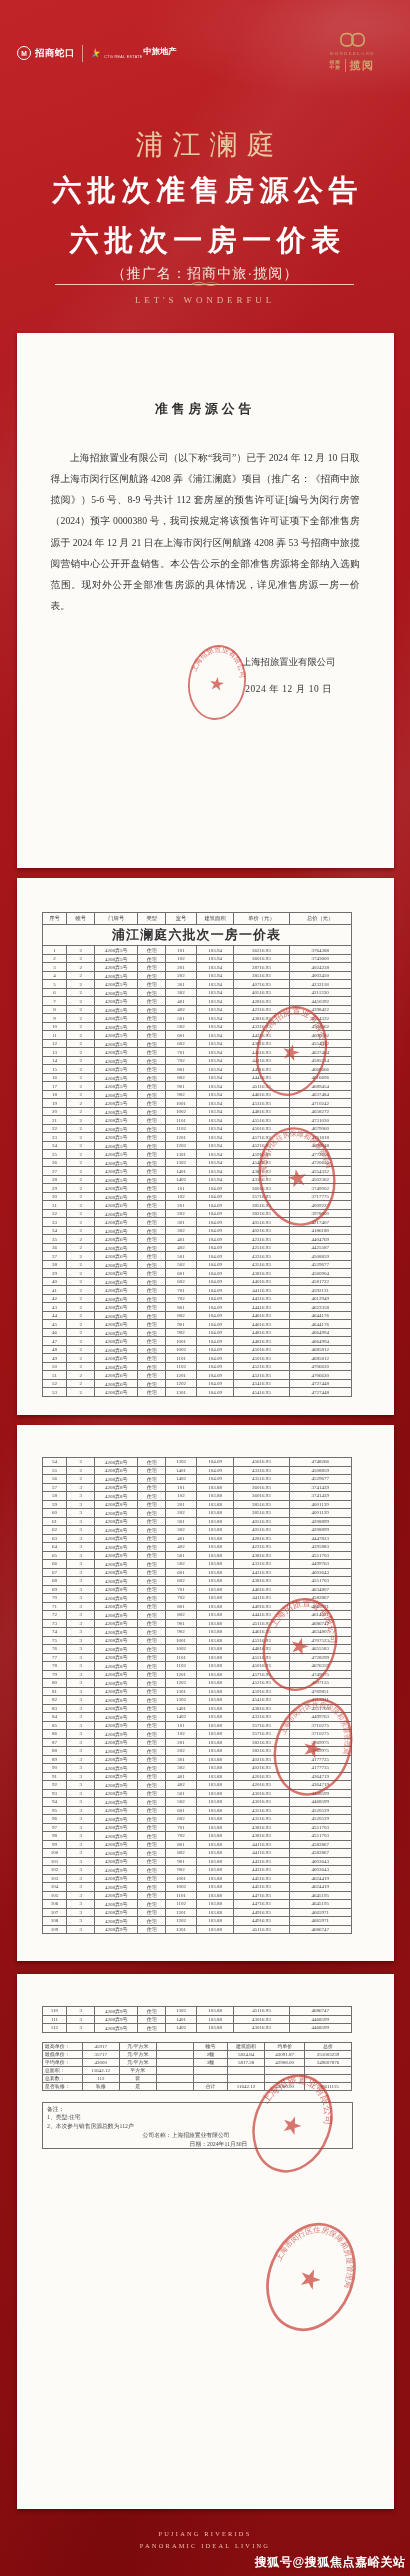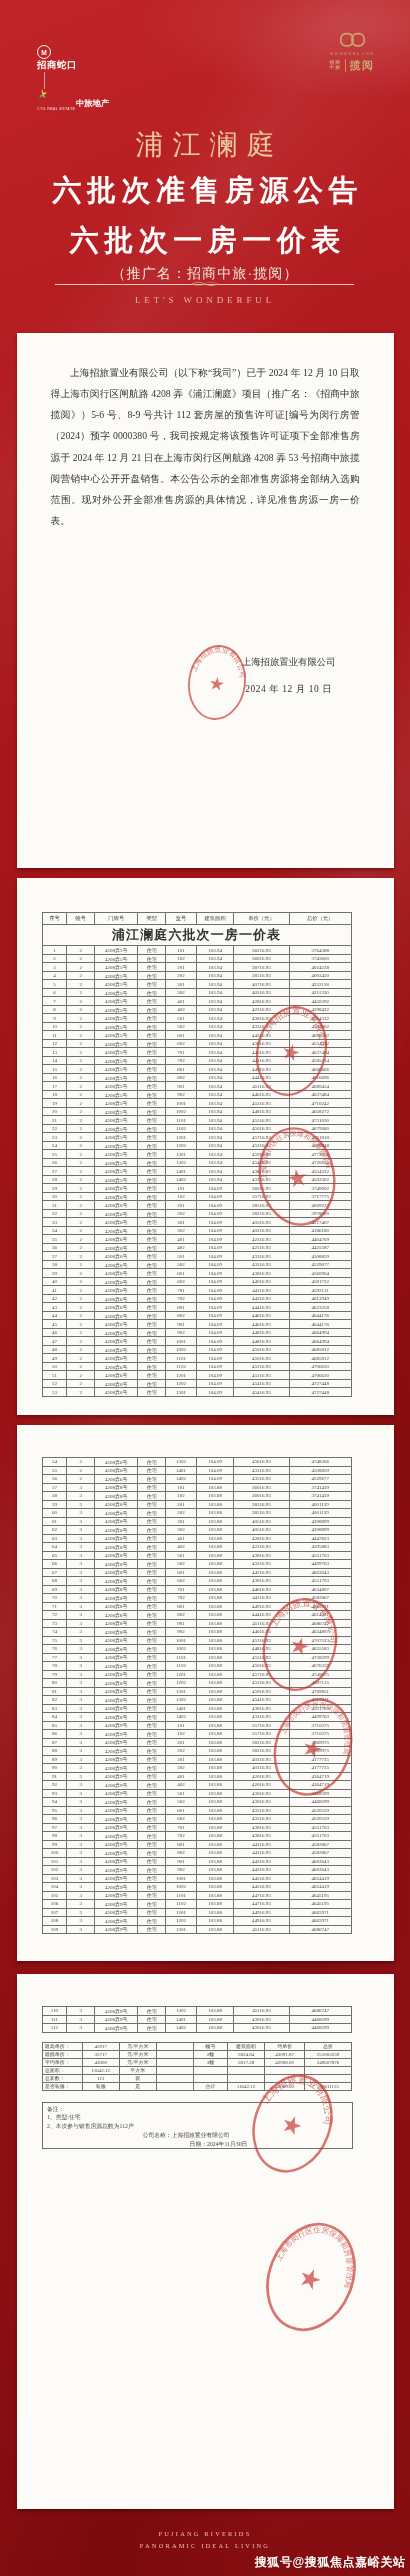--- a/index.html
+++ b/index.html
@@ -13,21 +13,21 @@
   
   .silk{position:absolute;inset:0;pointer-events:none;
     background:
       radial-gradient(ellipse 344px 111px at 88% 1%, rgba(255,255,255,.12), transparent 65%),
       linear-gradient(115deg, transparent 42%, rgba(255,255,255,.07) 48%, transparent 56%),
       linear-gradient(105deg, transparent 58%, rgba(90,0,0,.28) 72%, transparent 86%),
       linear-gradient(125deg, transparent 12%, rgba(255,255,255,.05) 16%, transparent 24%);
   }
 
   
-  .header{position:absolute;top:45px;left:37px;display:flex;align-items:flex-start;color:#fff;flex-direction:column;}
+  .header{position:absolute;top:45px;left:17px;display:flex;align-items:center;color:#fff;}
   .cm-circle{width:12.2px;height:12.2px;border:1.1px solid #fff;border-radius:50%;
     display:flex;align-items:center;justify-content:center;font-weight:bold;font-size:6.7px;margin-right:3.9px;}
   .brand-cn{font-size:9.4px;font-weight:bold;letter-spacing:0.6px;}
   .vdiv{width:0.6px;height:16.6px;background:rgba(255,255,255,.55);margin:0 7.2px;}
   .ctg-star{width:10.5px;height:10.5px;margin-right:3.9px;
     background:conic-gradient(#f5a623,#f8e71c,#7ed321,#4a90d9,#d0021b,#f5a623);
     clip-path:polygon(50% 0%,61% 35%,98% 35%,68% 57%,79% 91%,50% 70%,21% 91%,32% 57%,2% 35%,39% 35%);}
   .ctg-text{display:flex;flex-direction:column;line-height:1.05;}
   .ctg-text .cn{font-size:8.3px;font-weight:bold;padding-left:39px;}
   .ctg-text .en{font-size:3.6px;letter-spacing:0.4px;opacity:.9;}
@@ -149,20 +149,21 @@
   <div class="subtitle">（推广名：招商中旅·揽阅）</div>
   <div class="divider"></div>
   <svg class="ornament" width="25.5" height="7.8" viewBox="0 0 46 14">
     <path d="M0 7 Q 12 1 23 7 T 46 7" fill="none" stroke="#d4a574" stroke-width="1.6"></path>
     <path d="M0 7 Q 12 13 23 7 T 46 7" fill="none" stroke="#b9855a" stroke-width="1.2"></path>
   </svg>
   <div class="tagline">LET'S WONDERFUL</div>
 </div>
 
 <div class="page" id="page1">
+  <div class="ann-title">准售房源公告</div>
   <div class="ann-body">上海招旅置业有限公司（以下称“我司”）已于 2024 年 12 月 10 日取得上海市闵行区闸航路 4208 弄《浦江澜庭》项目（推广名：《招商中旅揽阅》）5-6 号、8-9 号共计 112 套房屋的预售许可证[编号为闵行房管（2024）预字 0000380 号，我司按规定将该预售许可证项下全部准售房源于 2024 年 12 月 21 日在上海市闵行区闸航路 4208 弄 53 号招商中旅揽阅营销中心公开开盘销售。本公告公示的全部准售房源将全部纳入选购范围。现对外公开全部准售房源的具体情况，详见准售房源一房一价表。</div>
   <div class="sig">
     <div>上海招旅置业有限公司</div>
     <div class="date">2024 年 12 月 10 日</div>
   </div>
 </div>
 
 <div class="page" id="page2">
   <table class="price">
     <colgroup>

